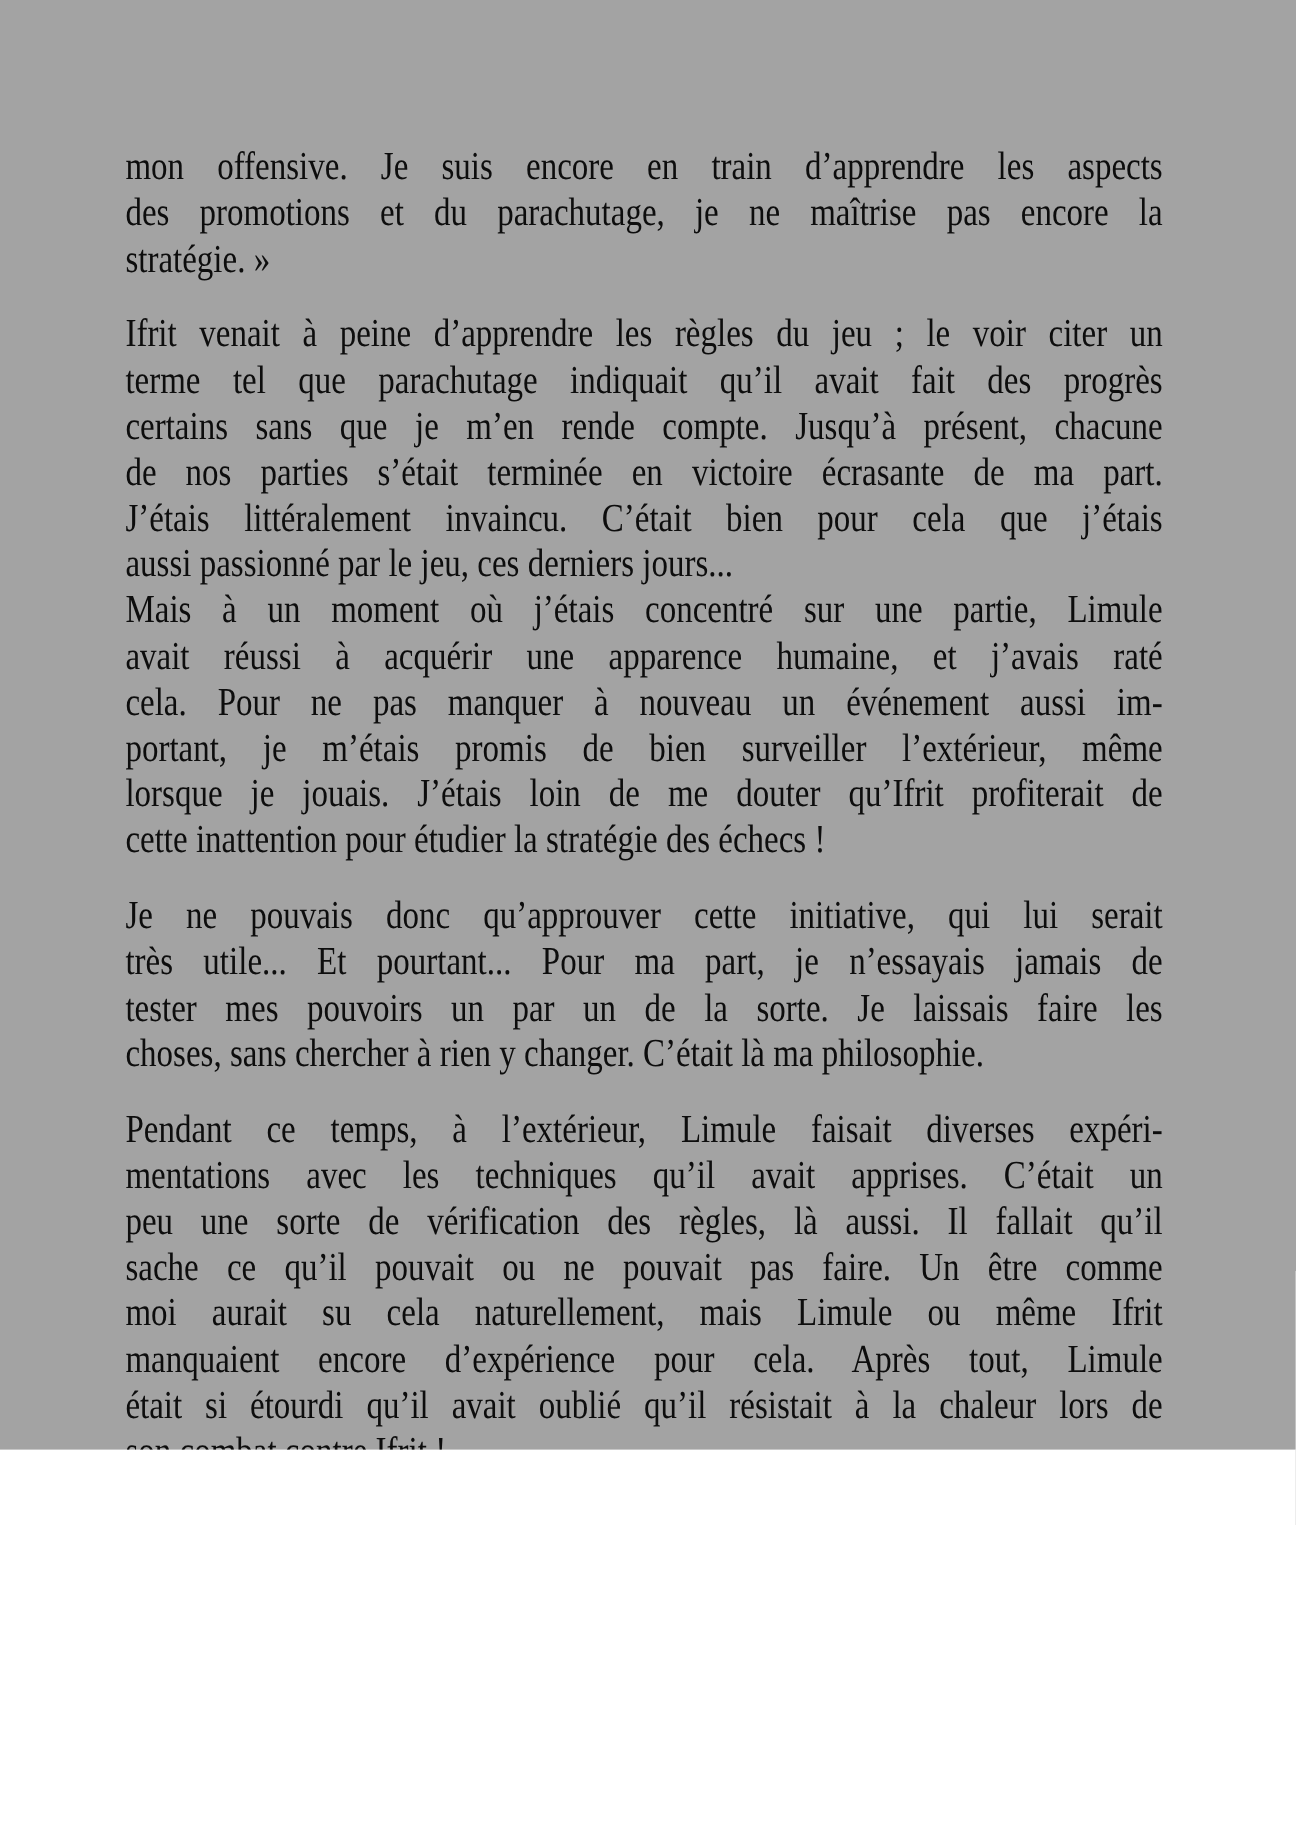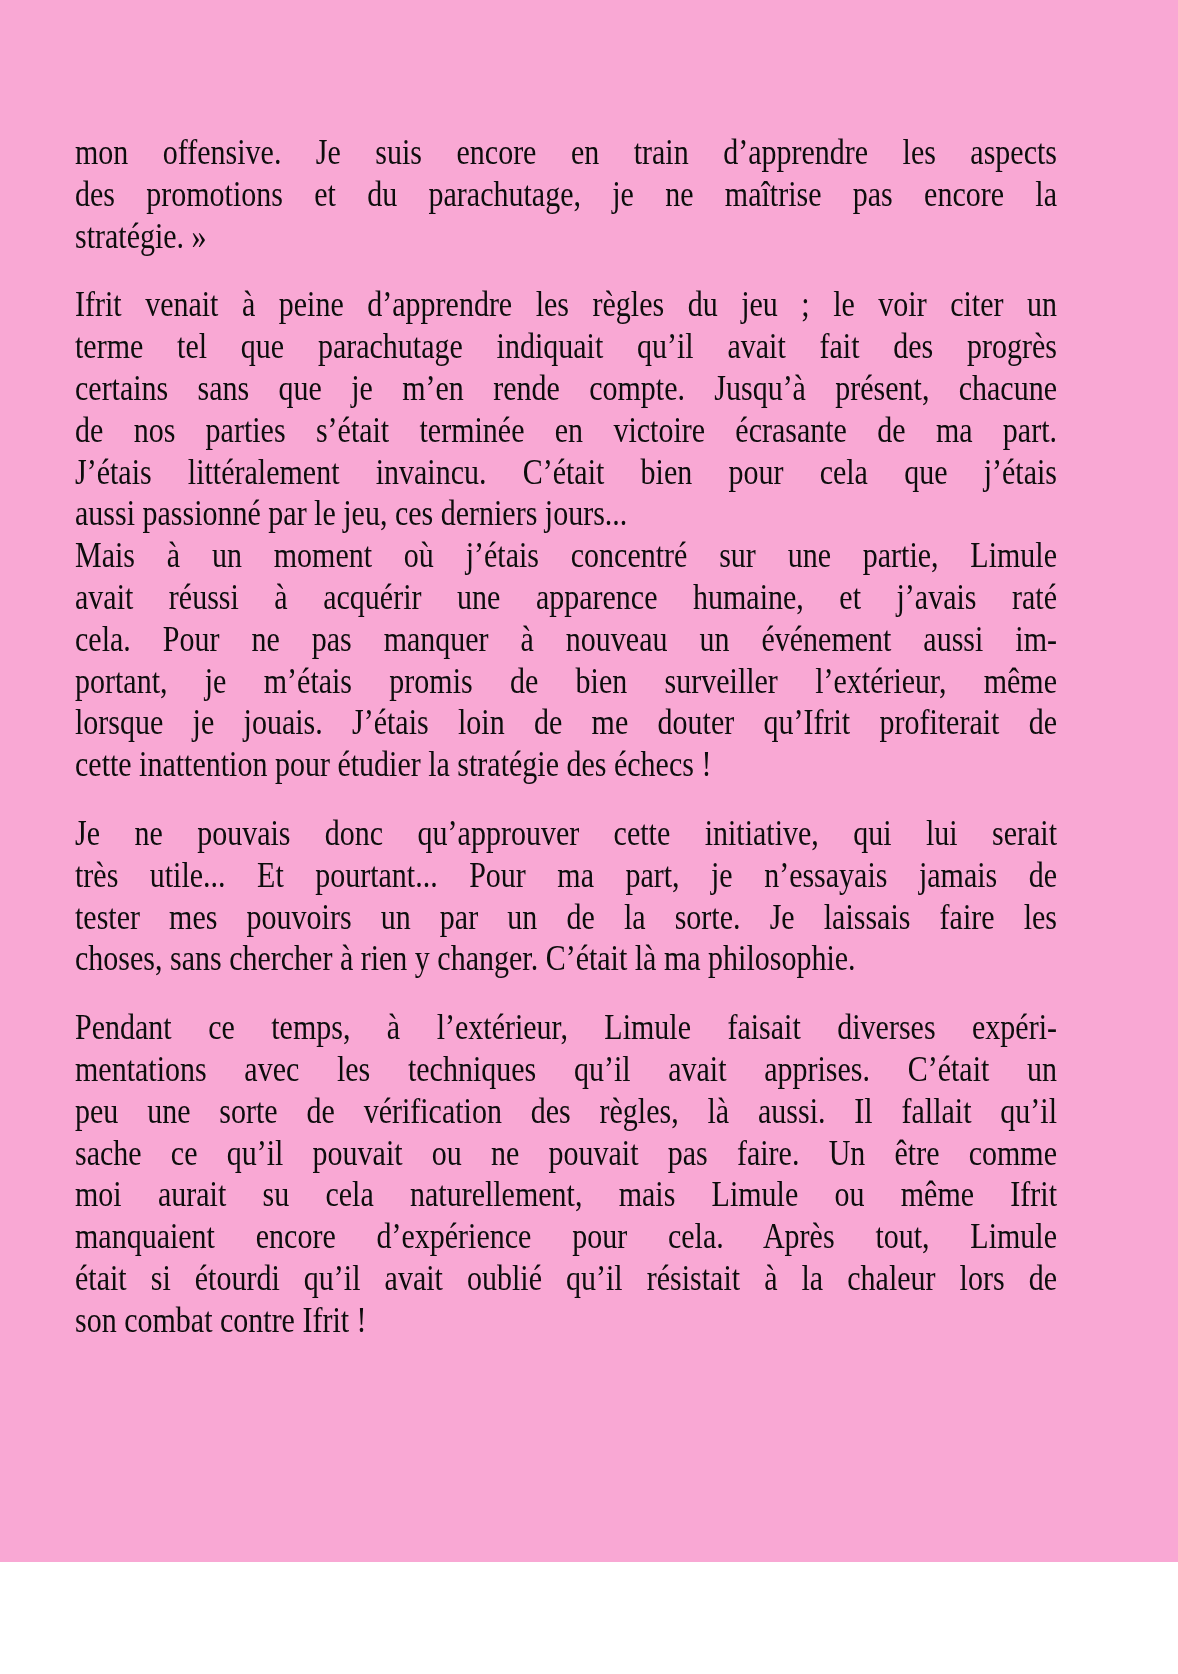--- a/index.html
+++ b/index.html
@@ -4,25 +4,25 @@
 <title>Page</title>
 <style>
   html, body {
     margin: 0;
     padding: 0;
     background: #ffffff;
   }
   .page {
     position: relative;
     width: 1178px;
-    height: 1562px;
+    height: 1318px;
     margin: 0 auto;
-    background: #f9a8d4;
+    background: #a3a3a3;
     box-sizing: border-box;
-    padding: 131px 121px 0 75px;
+    padding: 131px 121px 0 114px;
     overflow: hidden;
   }
   .text-block {
     font-family: "Liberation Serif", "DejaVu Serif", serif;
     font-size: 30px;
     line-height: 41.8px;
     color: #0d0d0d;
     width: 100%;
   }
   .paragraph {

